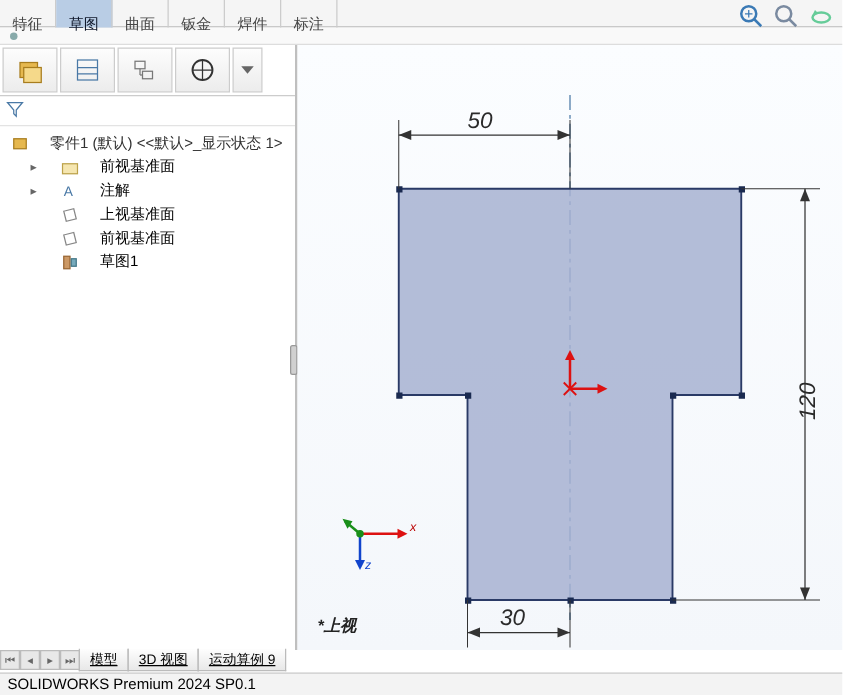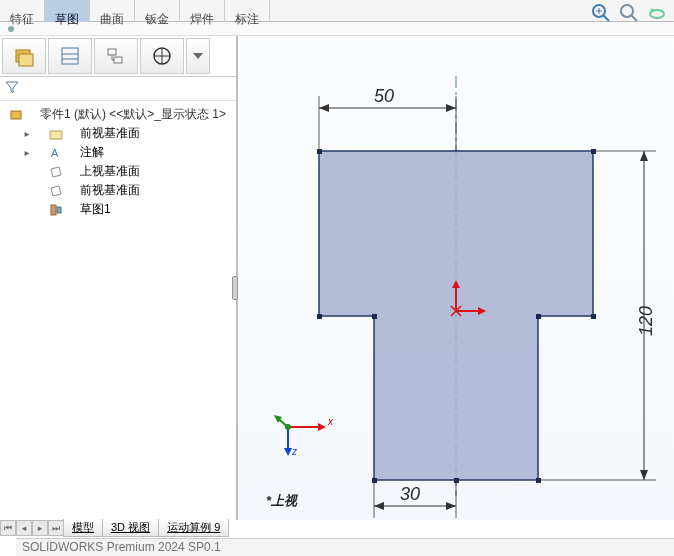--- a/index.html
+++ b/index.html
@@ -20,25 +20,25 @@
   .tree { padding: 4px 4px; overflow:auto; flex:1; }
   .tree-row { display:flex; align-items:center; height:19px; gap:16px; padding-left:4px; cursor:pointer; white-space:nowrap; }
   .tree-row.root { font-weight:normal; color:#333; }
   .expander { width:10px; font-size:10px; color:#666; display:inline-block; text-align:center; }
   .tree-icon { width:16px; height:16px; display:inline-flex; align-items:center; justify-content:center; }
   .indent1 { padding-left: 18px; }
   .splitter-nub { position:absolute; right:-2px; top:240px; width:6px; height:24px; background:#d0d0d0; border:1px solid #999; border-radius:2px; }
   .canvas { flex:1; position:relative; background: linear-gradient(#fbfdff,#f4f7fb); font-style: italic; }
   .triad { position:absolute; left:30px; bottom:60px; }
   .dim-text { font-family: Arial; font-size:18px; fill:#2a2a2a; }
-  .viewname { position:absolute; left:28px; bottom:10px; font-weight:bold; font-size:13px; color:#222; }
+  .viewname { position:absolute; left:16px; bottom:10px; font-weight:bold; font-size:13px; color:#222; }
   .bottom-tabs { position:absolute; bottom:18px; left:0; height:20px; display:flex; align-items:center; }
   .bt-arrow { width:16px; height:16px; background:#e8e8e8; border:1px solid #bbb; display:flex; align-items:center; justify-content:center; font-size:9px; color:#666; cursor:pointer; }
   .bt-tab { height:18px; padding:1px 8px; border:1px solid #bbb; background:linear-gradient(#fefefe,#e8e8e8); border-top:none; margin-left:-1px; font-size:11px; cursor:pointer;text-decoration:underline; }
-  .status { position:absolute; bottom:0; left:0; right:0; height:18px; background:#f3f3f3; border-top:1px solid #ccc; padding:1px 6px; font-size:12px; color:#737373;margin-left:16px; }
+  .status { position:absolute; bottom:0; left:0; right:0; height:18px; background:#f3f3f3; border-top:1px solid #ccc; padding:1px 6px; font-size:12px; color:#000000; }
 </style>
 </head>
 <body>
 
 <div class="tabs-top">
   <div class="tab">特征</div>
   <div class="tab active">草图</div>
   <div class="tab">曲面</div>
   <div class="tab">钣金</div>
   <div class="tab">焊件</div>

